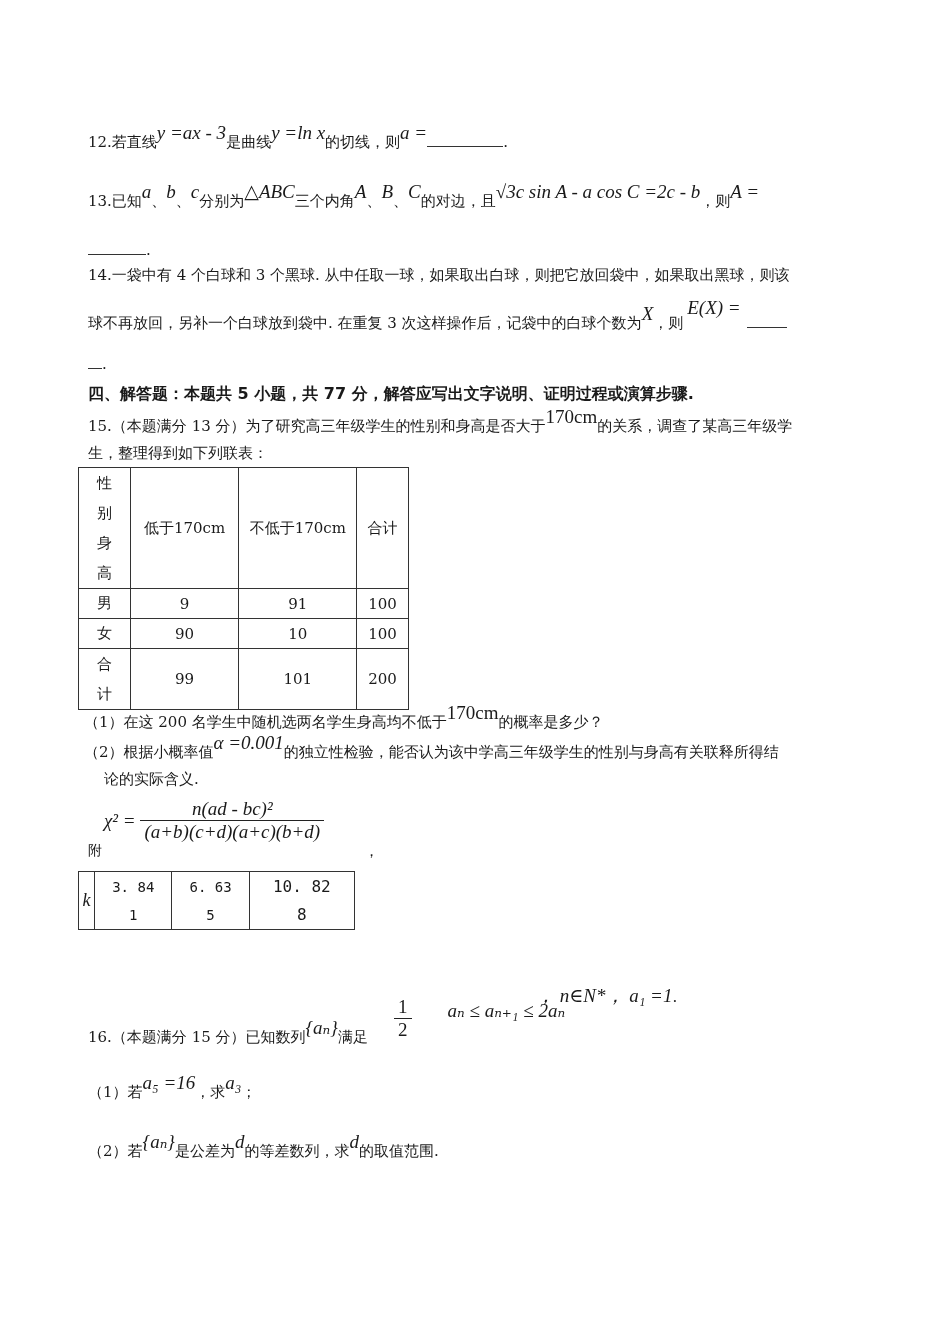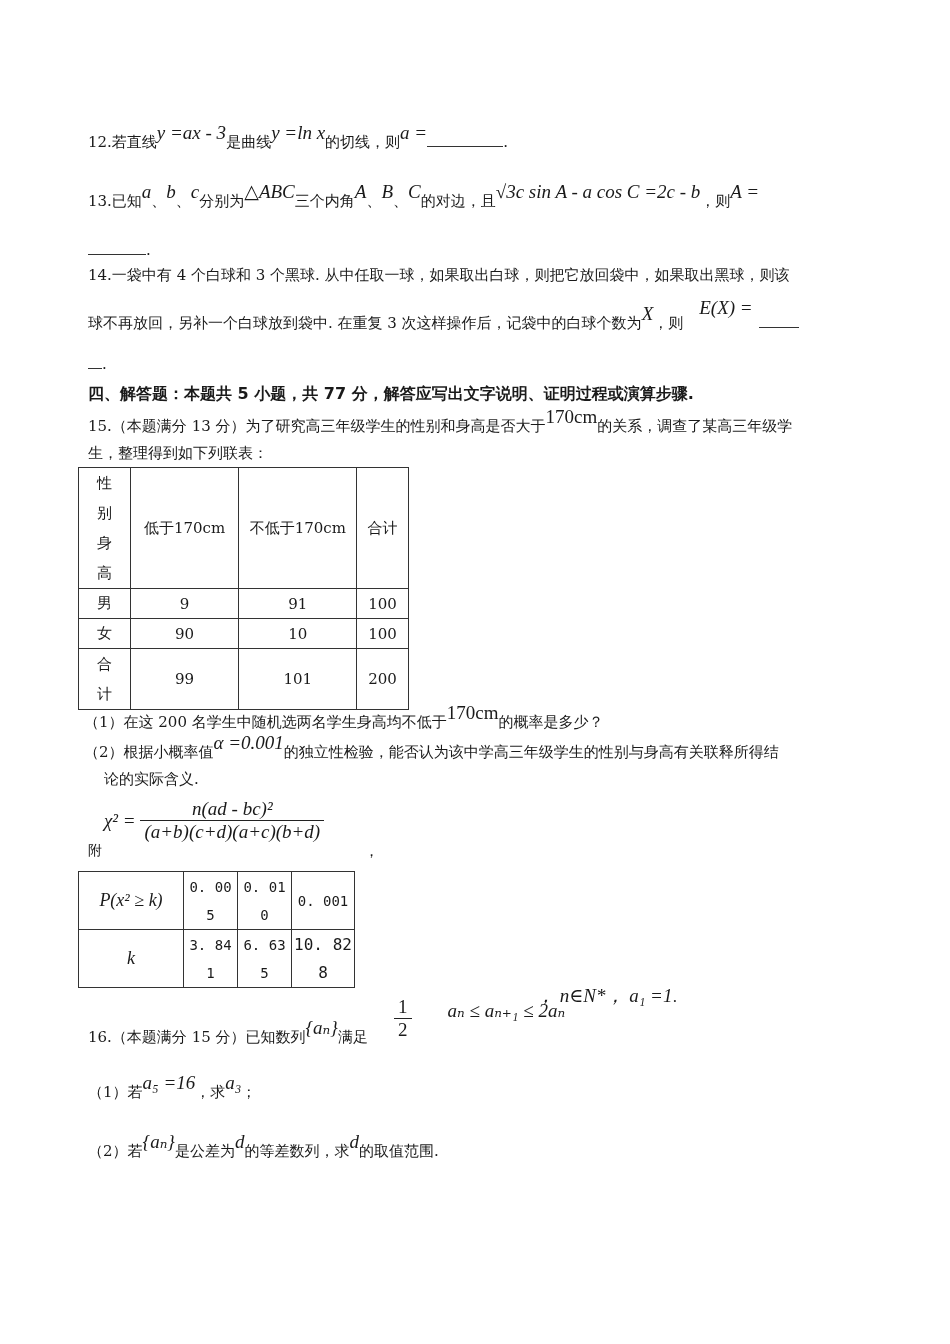--- a/index.html
+++ b/index.html
@@ -32,21 +32,21 @@
   <span>13.</span><span>已知</span><span class="m up">a</span><span>、</span><span class="m up">b</span><span>、</span><span class="m up">c</span><span>分别为</span><span class="m up">△ABC</span><span>三个内角</span><span class="m up">A</span><span>、</span><span class="m up">B</span><span>、</span><span class="m up">C</span><span>的对边，且</span><span class="m up">√3c sin A - a cos C =2c - b</span><span>，则</span><span class="m up">A =</span>
 </div>
 <div class="abs" style="left:88px; top:240px;">
   <span class="blank" style="width:58px;"></span><span>.</span>
 </div>
 
 <div class="abs" style="left:88px; top:266px;">
   <span>14.</span><span>一袋中有 4 个白球和 3 个黑球. 从中任取一球，如果取出白球，则把它放回袋中，如果取出黑球，则该</span>
 </div>
 <div class="abs" style="left:88px; top:311px;">
-  <span>球不再放回，另补一个白球放到袋中. 在重复 3 次这样操作后，记袋中的白球个数为</span><span class="m up">X</span><span>，则</span><span class="m" style="position:relative; top:-14px; margin-left:16px;">E(X) =</span><span class="blank" style="width:40px; margin-left:6px;"></span>
+  <span>球不再放回，另补一个白球放到袋中. 在重复 3 次这样操作后，记袋中的白球个数为</span><span class="m up">X</span><span>，则</span><span class="m" style="position:relative; top:-14px; margin-left:4px;">E(X) =</span><span class="blank" style="width:40px; margin-left:6px;"></span>
 </div>
 <div class="abs" style="left:88px; top:354px;">
   <span class="blank" style="width:14px;"></span><span>.</span>
 </div>
 
 <div class="abs heading" style="left:88px; top:384px;">四、解答题：本题共 5 小题，共 77 分，解答应写出文字说明、证明过程或演算步骤.</div>
 
 <div class="abs" style="left:88px; top:414px;">
   <span>15.</span><span>（本题满分 13 分）为了研究高三年级学生的性别和身高是否大于</span><span class="mr up" style="font-style:normal;">170cm</span><span>的关系，调查了某高三年级学</span>
 </div>
@@ -106,32 +106,20 @@
   <span class="m" style="vertical-align:middle;font-style:italic;">χ² =</span>
   <span class="frac">
     <span class="num m">n(ad - bc)²</span>
     <span class="den m">(a+b)(c+d)(a+c)(b+d)</span>
   </span>
 </div>
 <div class="abs" style="left:364px; top:842px;">，</div>
 
 <table style="left:78px; top:871px; width:277px; font-family:'DejaVu Sans Mono','Liberation Mono',monospace;">
   <tbody>
-      <tr style="height:58px;">
-    <td class="m" style="width:104px; font-size:18px;">P(x² ≥ k)</td>
-    <td style="width:53px; font-size:14px; line-height:28px;">
-      <div>0. 00</div>
-      <div>5</div>
-    </td>
-    <td style="width:53px; font-size:14px; line-height:28px;">
-      <div>0. 01</div>
-      <div>0</div>
-    </td>
-    <td style="width:62px; font-size:14px;">0. 001</td>
-  </tr>
   <tr style="height:58px;">
     <td class="m" style="font-size:18px;">k</td>
     <td style="font-size:14px; line-height:28px;">
       <div>3. 84</div>
       <div>1</div>
     </td>
     <td style="font-size:14px; line-height:28px;">
       <div>6. 63</div>
       <div>5</div>
     </td>

